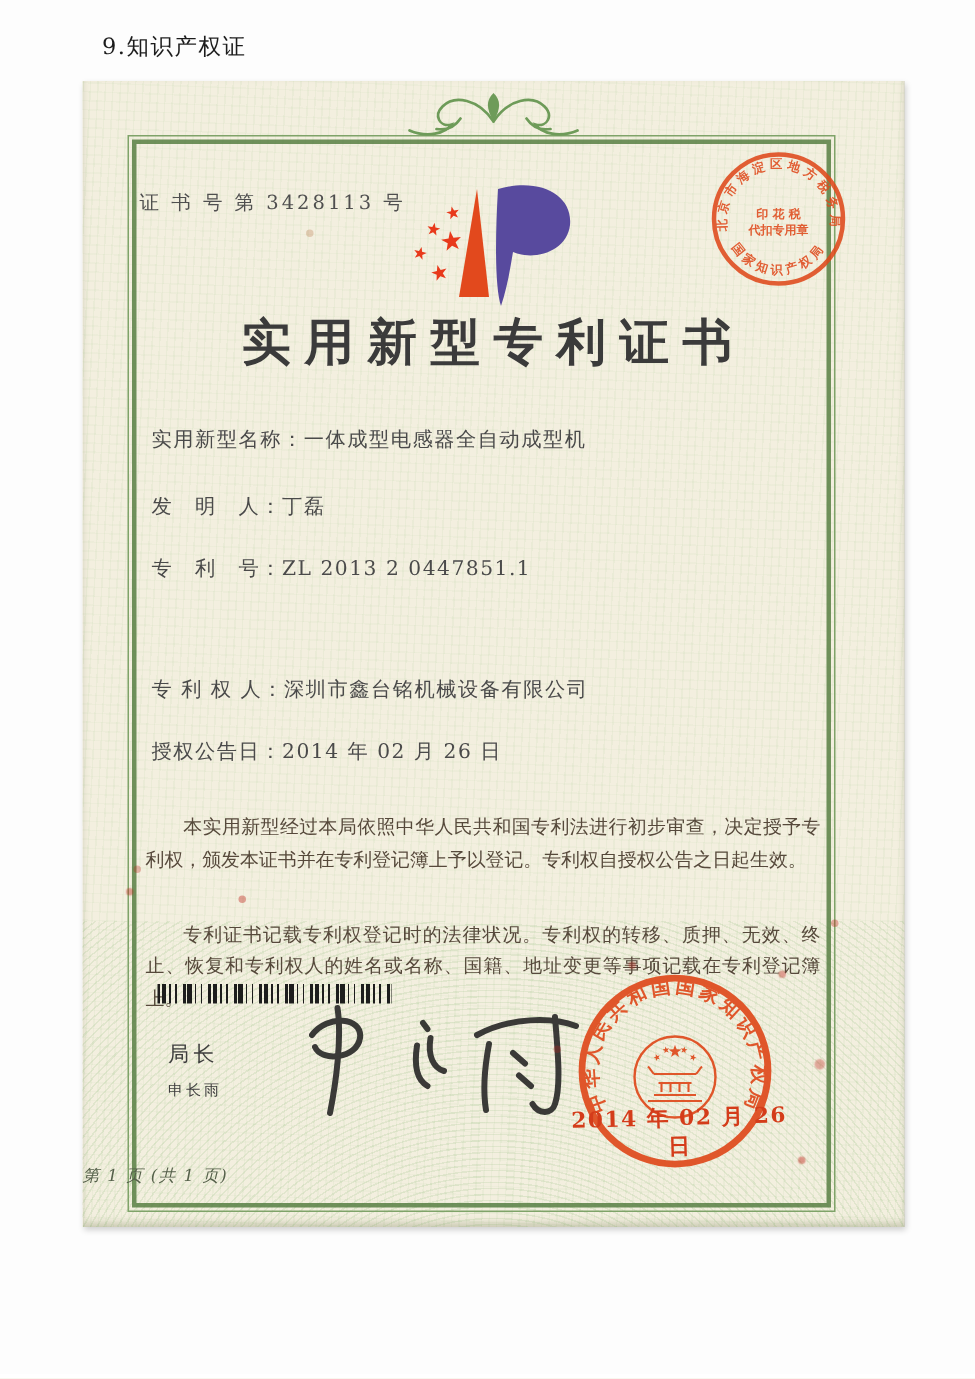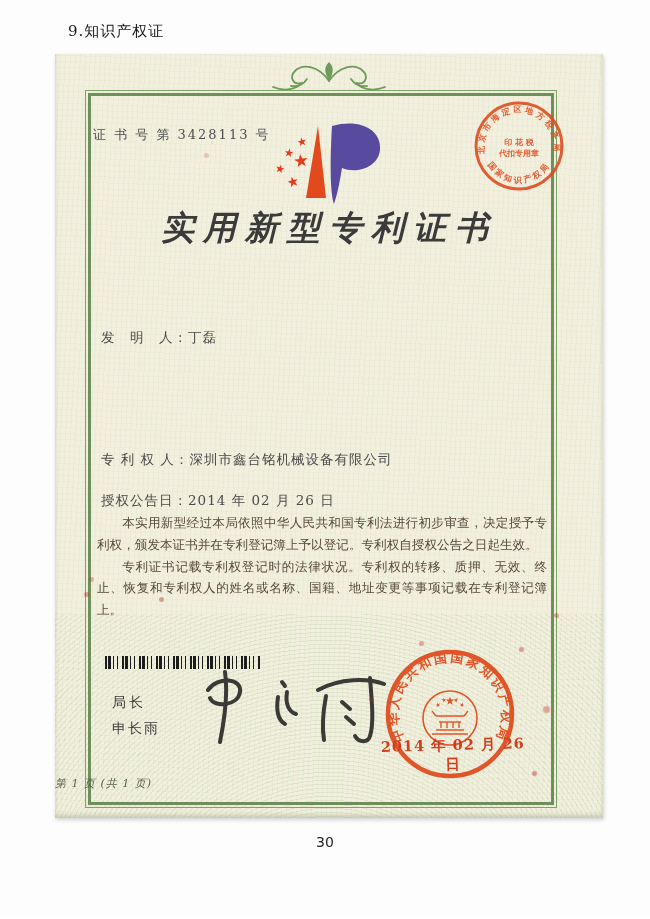--- a/index.html
+++ b/index.html
@@ -15,31 +15,31 @@
   .guilloche-lower{position:absolute;left:0;top:560px;width:548px;height:204px;
          background:repeating-radial-gradient(circle at 50% 170%, rgba(130,180,110,0.16) 0 1px, transparent 1px 4px);
          pointer-events:none;}
   .frame{position:absolute;left:30px;top:36px;width:470px;height:716px;border:1px solid #7fa369;}
   .frame-inner{position:absolute;inset:2px;border:3px solid #577f43;opacity:.85;}
   .ornament{position:absolute;left:204px;top:5px;width:140px;height:38px;}
   .cert-no{position:absolute;left:38px;top:72px;font-size:13px;color:#4f4f4f;letter-spacing:2px;}
   .tax-stamp{position:absolute;left:414px;top:42px;width:100px;height:100px;opacity:.88;}
   .logo{position:absolute;left:205px;top:62px;width:126px;height:92px;}
   .title{position:absolute;left:0;top:152px;width:100%;text-align:center;
-         font-size:33px;font-weight:bold;color:#3b3b3b;letter-spacing:9px;font-style:italic;}
+         font-size:33px;font-weight:bold;color:#3b3b3b;letter-spacing:9px;}
   .field{position:absolute;left:46px;white-space:nowrap;font-size:13.5px;color:#4a4a4a;letter-spacing:1px;}
   .f0{top:230px}.f1{top:275px}.f2{top:316px}.f3{top:356px}.f4{top:397px}.f5{top:438px}
   .paras{position:absolute;left:42px;top:458px;width:450px;font-size:12.6px;line-height:1.73;
          color:#56493b;text-align:justify;}
-  .para{text-indent:2em;}
+  .para{text-indent:2em;margin-top:28px;}
   .barcode{position:absolute;left:50px;top:602px;width:156px;height:13px;
          background:repeating-linear-gradient(90deg,#1d1d1d 0 2px,transparent 2px 3px,#1d1d1d 3px 6px,
            transparent 6px 8px,#1d1d1d 8px 9px,transparent 9px 12px,#1d1d1d 12px 13px,transparent 13px 17px);}
   .signer-title{position:absolute;left:57px;top:640px;font-size:14px;color:#3d3d3d;letter-spacing:3px;}
-  .signer-name{position:absolute;left:57px;top:666px;font-size:14px;color:#3d3d3d;letter-spacing:2px;}
+  .signer-name{position:absolute;left:57px;top:666px;font-size:10px;color:#3d3d3d;letter-spacing:2px;}
   .signature{position:absolute;left:135px;top:608px;width:210px;height:95px;}
   .main-seal{position:absolute;left:305px;top:576px;width:180px;height:170px;opacity:.92;}
   .seal-date{position:absolute;left:318px;top:682px;width:160px;text-align:center;
          font-size:14.5px;font-weight:bold;color:#d43c1a;letter-spacing:1px;transform:rotate(-1.5deg);}
   .cert-footer{position:absolute;left:0;top:722px;width:100%;
          font-size:11px;color:#55604a;letter-spacing:1px;font-style:italic;}
   .stains{position:absolute;left:0;top:0;width:3px;height:3px;border-radius:50%;
          box-shadow:465px 594px 1px 1px rgba(190,35,25,.40),
                     490px 654px 1px 2px rgba(190,35,25,.35),
                     478px 718px 1px 1px rgba(190,35,25,.45),
@@ -104,22 +104,28 @@
         <use href="#star" xlink:href="#star" transform="translate(42,26) scale(4.5) rotate(-12)"></use>
         <use href="#star" xlink:href="#star" transform="translate(29,37) scale(4.5) rotate(10)"></use>
         <use href="#star" xlink:href="#star" transform="translate(41,45) scale(7) rotate(-8)"></use>
         <use href="#star" xlink:href="#star" transform="translate(20,53) scale(4.5) rotate(14)"></use>
         <use href="#star" xlink:href="#star" transform="translate(33,66) scale(5.5) rotate(-15)"></use>
       </g>
     </svg>
 
     <div class="title">实用新型专利证书</div>
 
+    <div class="field f0">
+      <span>实用新型名称：</span><span>一体成型电感器全自动成型机</span>
+    </div>
     <div class="field f1">
       <span>发　明　人：</span><span>丁磊</span>
+    </div>
+    <div class="field f2">
+      <span>专　利　号：</span><span>ZL 2013 2 0447851.1</span>
     </div>
     <div class="field f4">
       <span>专 利 权 人：</span><span>深圳市鑫台铭机械设备有限公司</span>
     </div>
     <div class="field f5">
       <span>授权公告日：</span><span>2014 年 02 月 26 日</span>
     </div>
 
     <div class="paras">
       <div class="para">本实用新型经过本局依照中华人民共和国专利法进行初步审查，决定授予专利权，颁发本证书并在专利登记簿上予以登记。专利权自授权公告之日起生效。</div>
@@ -167,15 +173,14 @@
       </g>
     </svg>
 
     <div class="seal-date">2014 年 02 月 26 日</div>
 
     <div class="cert-footer">第 1 页 (共 1 页)</div>
 
     <div class="stains"></div>
   </div>
 
-  <div class="page-number">30</div>
 
 </div>
 
 </body></html>

